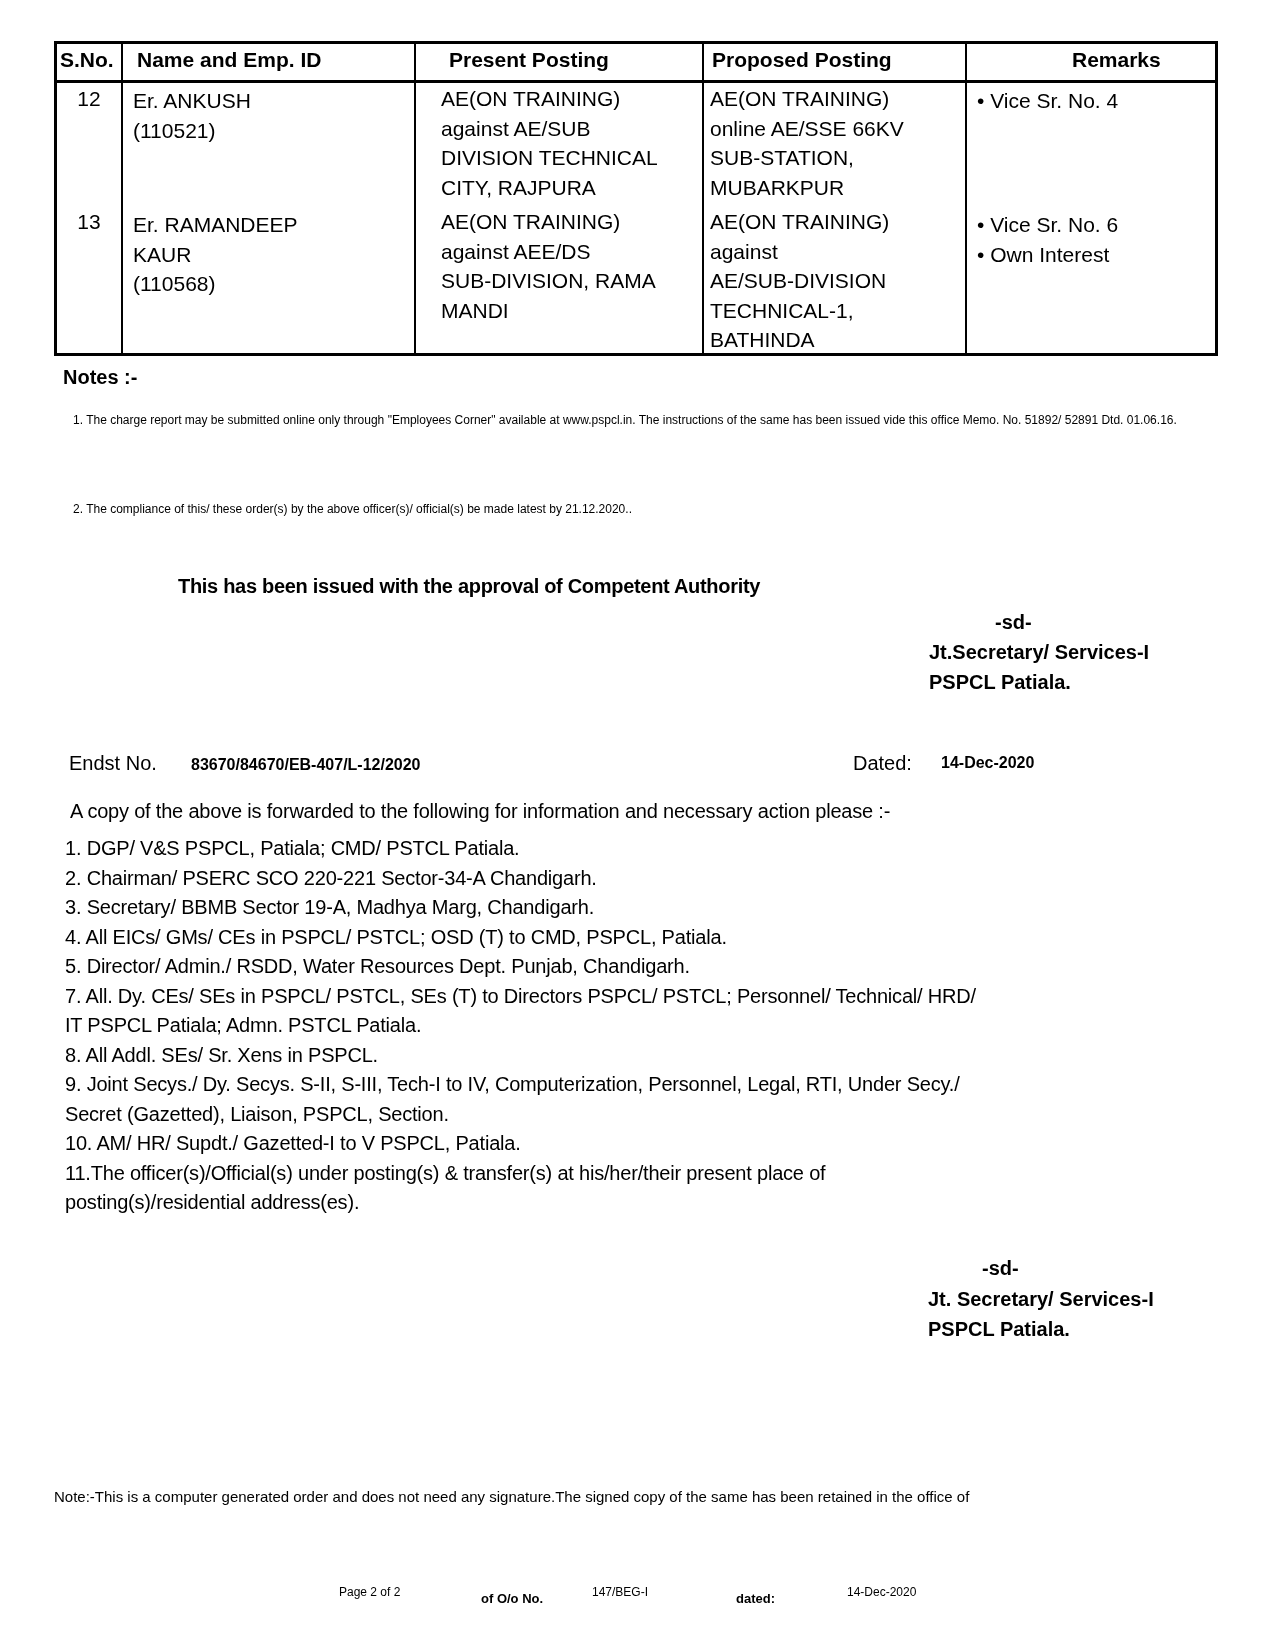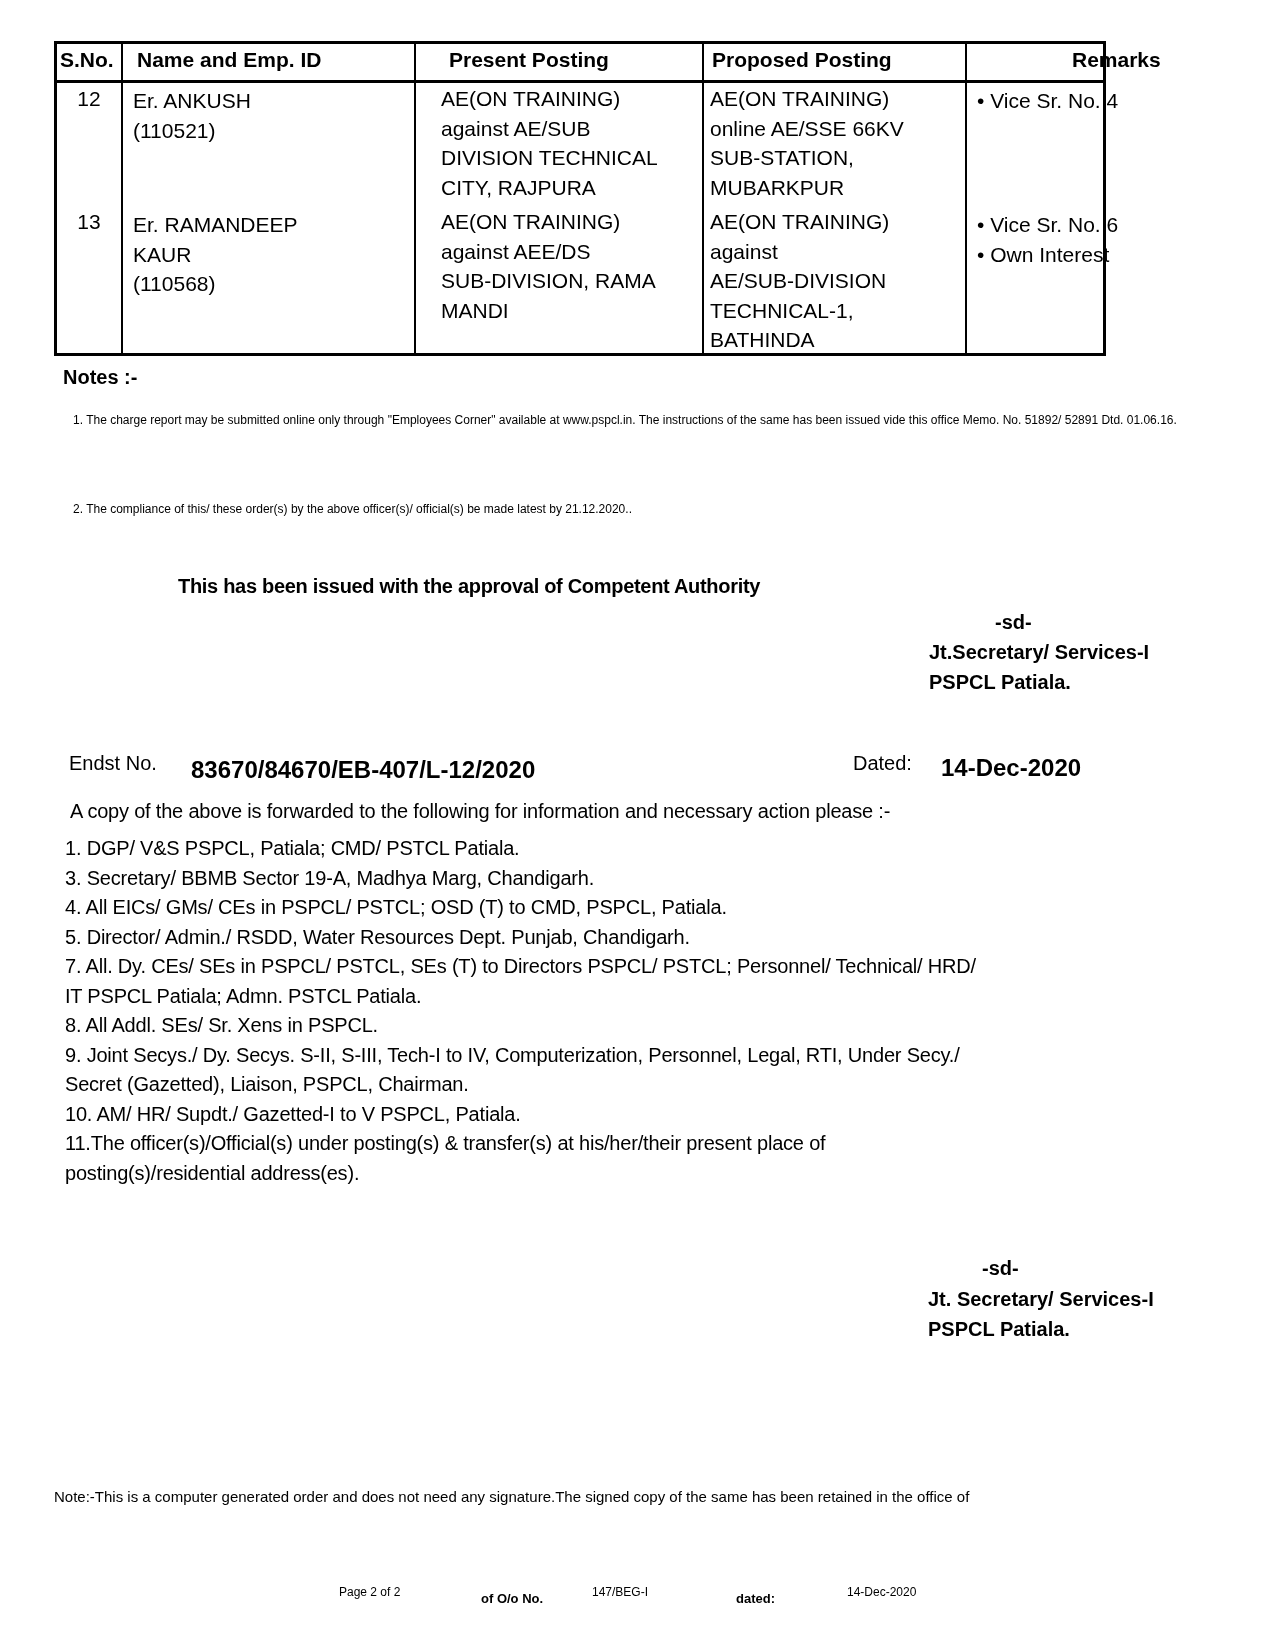--- a/index.html
+++ b/index.html
@@ -1,34 +1,34 @@
 <!DOCTYPE html>
 <html><head>
 <meta charset="utf-8">
 <style>
   html, body { margin:0; padding:0; background:#ffffff; }
   body { width:1275px; height:1650px; position:relative; overflow:hidden;
          font-family:"Liberation Sans", sans-serif; color:#000; }
   .abs { position:absolute; }
   
-  .tbl { position:absolute; left:54px; top:41px; width:1052px; height:315px;
+  .tbl { position:absolute; left:54px; top:41px; width:1164px; height:315px;
          border:3px solid #000; box-sizing:border-box; }
   .hdr { position:absolute; left:0; top:0; right:0; height:36px; border-bottom:3px solid #000; }
   .vline { position:absolute; top:0; bottom:0; width:2px; background:#000; }
   .th { position:absolute; top:4px; font-weight:bold; font-size:21px; white-space:nowrap; }
   .cell { position:absolute; font-size:21px; line-height:29.5px; white-space:nowrap; }
   .sno { text-align:center; width:64px; }
   .rem-item::before { content:"• "; }
   
   .notes-label { font-weight:bold; font-size:20px; }
   .note-para { font-size:12px; line-height:29.5px; text-align:justify; text-align-last:left; width:1125px; }
   .approval { font-weight:bold; font-size:20px; letter-spacing:-0.3px; }
   .sig { font-weight:bold; font-size:20px; line-height:30px; }
   .endst { font-size:20px; }
-  .endst-num { font-weight:bold; font-size:24px; }
+  .endst-num { font-weight:bold; font-size:16px; }
   .fwd { font-size:20px; letter-spacing:-0.2px; }
   .list { font-size:20px; line-height:29.5px; letter-spacing:-0.2px; }
   .footnote { font-size:15px; line-height:23px; }
   .footer { font-size:12px; }
   .footer-b { font-size:13px; font-weight:bold; }
 </style>
 </head>
 <body>
 
 <div class="tbl">
@@ -106,28 +106,29 @@
 
 <div class="abs endst" style="left:69px; top:752px">Endst No.</div>
 <div class="abs endst-num" style="left:191px; top:756px">83670/84670/EB-407/L-12/2020</div>
 <div class="abs endst" style="left:853px; top:752px">Dated:</div>
 <div class="abs endst-num" style="left:941px; top:754px">14-Dec-2020</div>
 
 <div class="abs fwd" style="left:70px; top:800px">A copy of the above is forwarded to the following for information and necessary action please :-</div>
 
 <div class="abs list" style="left:65px; top:834px">
   <div>1. DGP/ V&amp;S PSPCL, Patiala; CMD/ PSTCL Patiala.</div>
+  <div>2. Chairman/ PSERC SCO 220-221 Sector-34-A Chandigarh.</div>
   <div>3. Secretary/ BBMB Sector 19-A, Madhya Marg, Chandigarh.</div>
   <div>4. All EICs/ GMs/ CEs in PSPCL/ PSTCL; OSD (T) to CMD, PSPCL, Patiala.</div>
   <div>5. Director/ Admin./ RSDD, Water Resources Dept. Punjab, Chandigarh.</div>
   <div>7. All. Dy. CEs/ SEs in PSPCL/ PSTCL, SEs (T) to Directors PSPCL/ PSTCL; Personnel/ Technical/ HRD/</div>
   <div>IT PSPCL Patiala; Admn. PSTCL Patiala.</div>
   <div>8. All Addl. SEs/ Sr. Xens in PSPCL.</div>
   <div>9. Joint Secys./ Dy. Secys. S-II, S-III, Tech-I to IV, Computerization, Personnel, Legal, RTI, Under Secy./</div>
-  <div>Secret (Gazetted), Liaison, PSPCL, Chairman.</div>
+  <div>Secret (Gazetted), Liaison, PSPCL, Section.</div>
   <div>10. AM/ HR/ Supdt./ Gazetted-I to V PSPCL, Patiala.</div>
   <div>11.The officer(s)/Official(s) under posting(s) &amp; transfer(s) at his/her/their present place of</div>
   <div>posting(s)/residential address(es).</div>
 </div>
 
 <div class="abs sig" style="left:982px; top:1253px">-sd-</div>
 <div class="abs sig" style="left:928px; top:1284px">Jt. Secretary/ Services-I</div>
 <div class="abs sig" style="left:928px; top:1314px">PSPCL Patiala.</div>
 
 <div class="abs footnote" style="left:54px; top:1485px">

